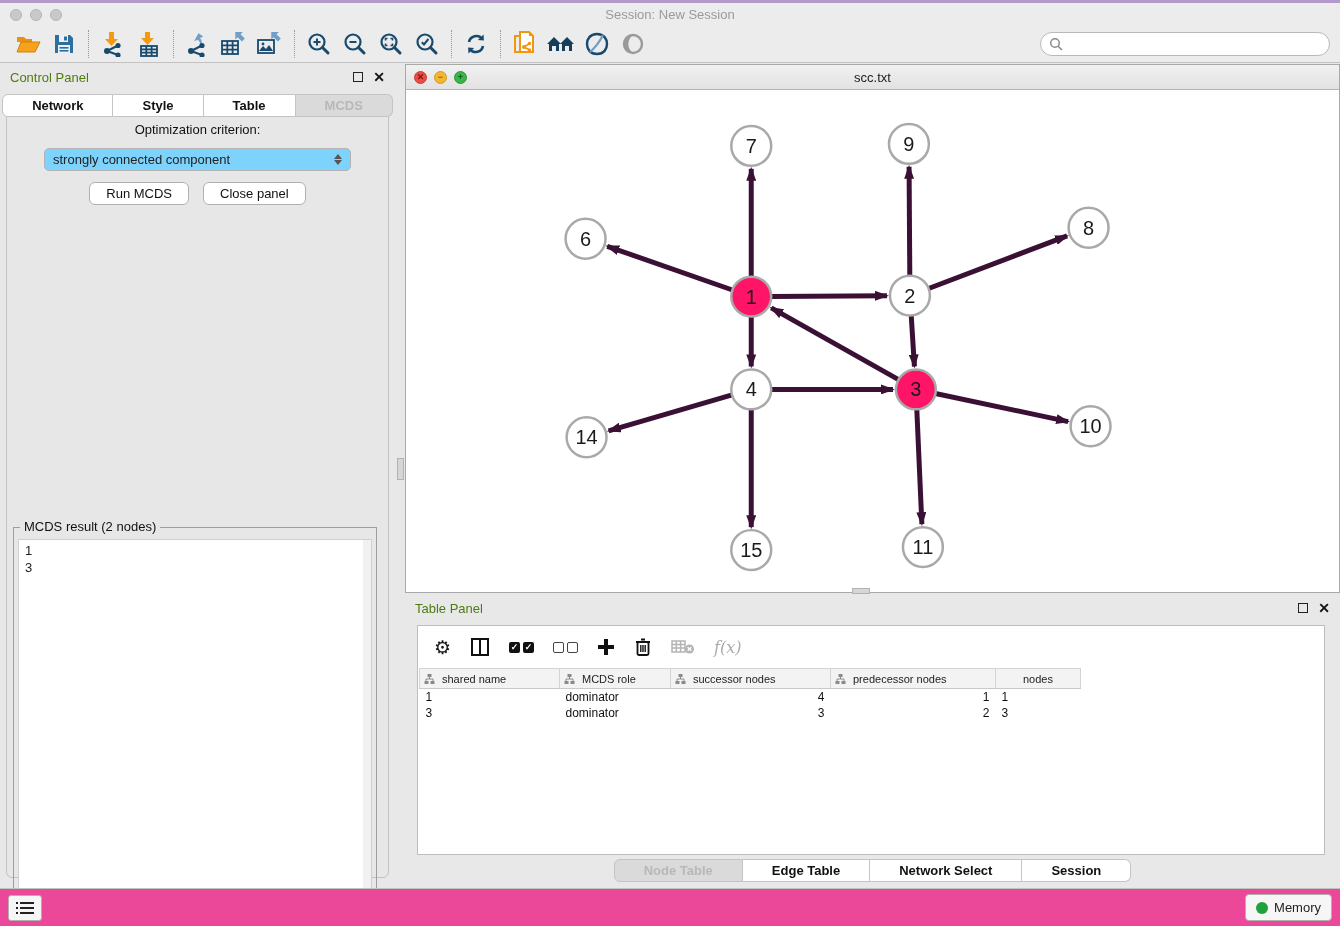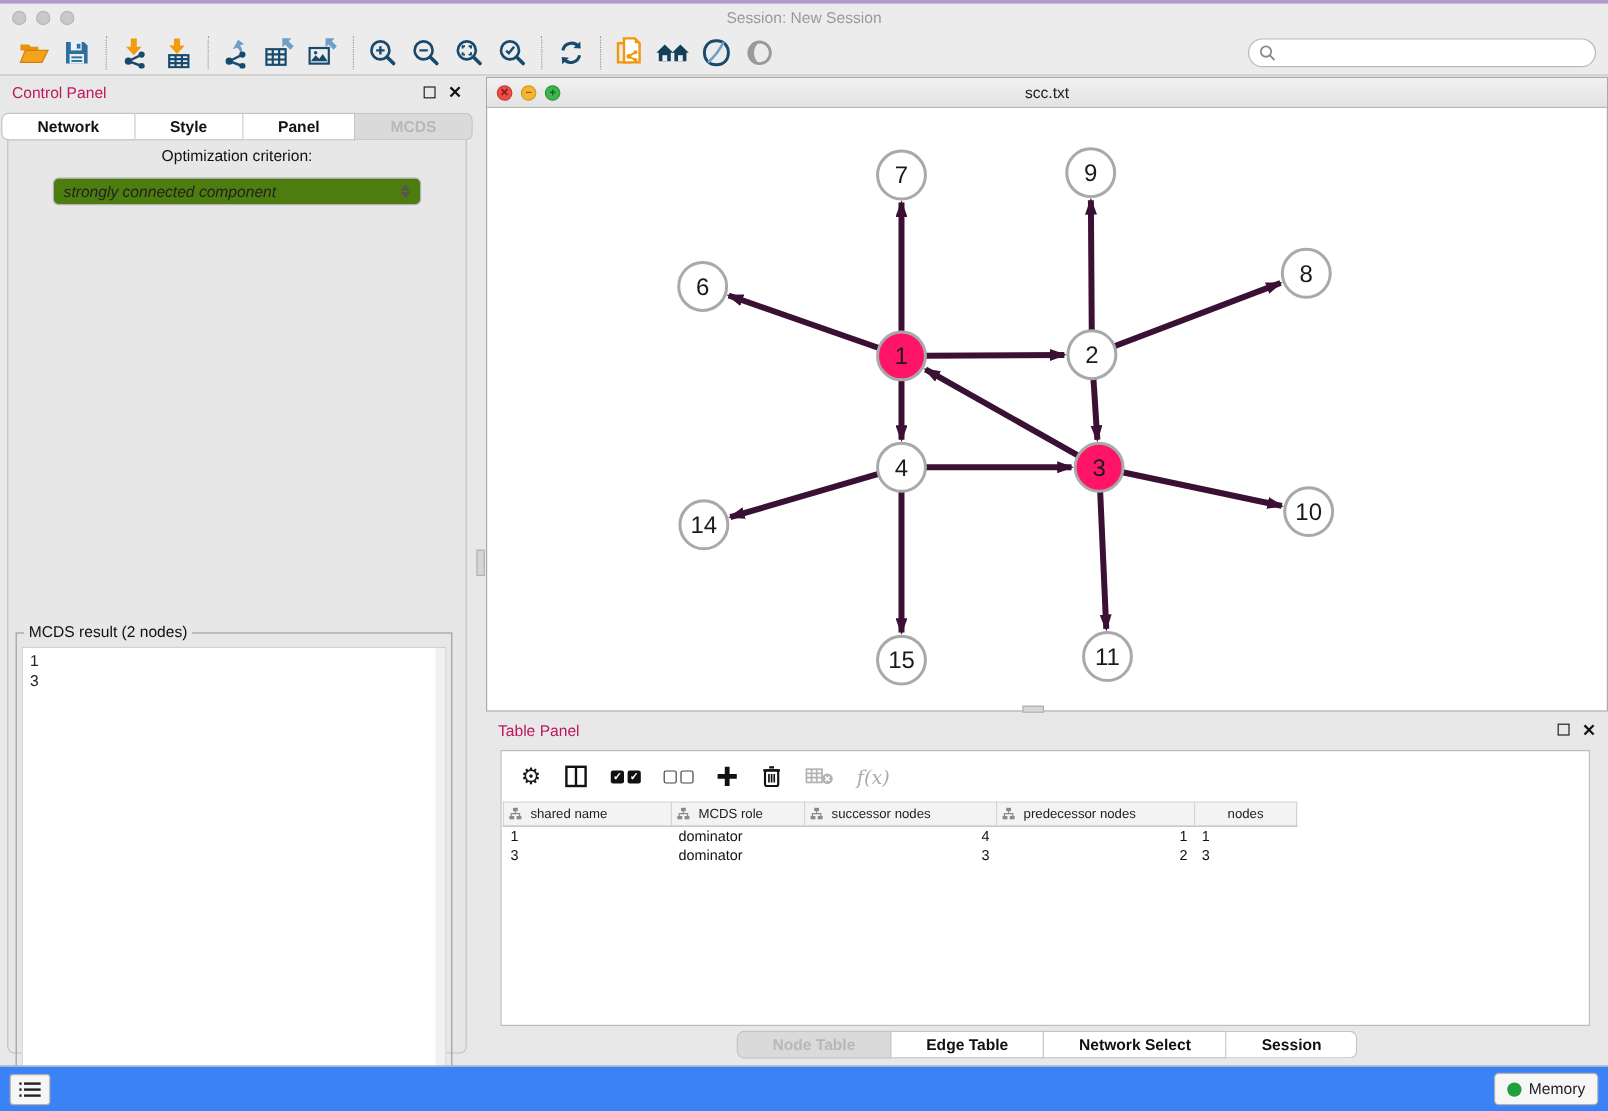--- a/index.html
+++ b/index.html
@@ -21,32 +21,32 @@
   
   .toolbar { position:absolute; top:26px; left:0; right:0; height:37px; background:#ececec; border-bottom:1px solid #c2c2c2; display:flex; align-items:center; padding:0 10px; }
   .tb-btn { width:36px; height:32px; display:flex; align-items:center; justify-content:center; }
   .tb-sep { width:1px; height:28px; border-left:1px dotted #999; margin:0 6px; }
   .searchbox { margin-left:auto; width:290px; height:24px; background:#fff; border:1px solid #b9b9b9; border-radius:13px; display:flex; align-items:center; padding-left:8px; gap:5px; }
   .searchbox input { border:none; outline:none; flex:1; font-size:13px; background:transparent; font-family:"Liberation Sans",sans-serif; }
 
   
   .control-panel { position:absolute; left:0; top:64px; width:395px; height:824px; background:#e8e8e8; }
   .panel-hdr { height:26px; display:flex; align-items:center; padding:0 10px; }
-  .panel-hdr .ttl { font-size:13px; color:#be185d; }
+  .panel-hdr .ttl { font-size:13px; color:#4d7c0f; }
   .panel-hdr .hdr-icons { margin-left:auto; display:flex; gap:10px; align-items:center; }
   .float-ic { width:10px; height:10px; border:1.6px solid #222; display:inline-block; }
   .close-ic { font-size:14px; font-weight:bold; color:#111; line-height:1; }
   .cp-tabs { position:relative; z-index:2; display:flex; justify-content:center; margin-top:4px; }
   .tab { padding:3px 29px; background:#fff; border:1px solid #c4c4c4; border-left:none; font-size:13px; font-weight:bold; color:#111; }
   .tab:first-child { border-left:1px solid #c4c4c4; border-radius:6px 0 0 6px; }
   .tab:last-child { border-radius:0 6px 6px 0; }
   .tab.selected { background:#dadada; color:#b8b8b8; }
   .cp-body { position:absolute; left:6px; right:6px; top:33px; bottom:10px; border:1px solid #c2c2c2; border-radius:6px; background:#e7e7e7; }
   .opt-label { text-align:center; margin-top:24px; font-size:13px; color:#111; }
-  .dropdown { width:307px; height:23px; margin:11px auto 0 auto; background:#4d7c0f; border:1px solid #b3b3b3; border-radius:5px; display:flex; align-items:center; padding:0 8px; font-size:13px;font-style:italic; }
+  .dropdown { width:307px; height:23px; margin:11px auto 0 auto; background:#7dd3fc; border:1px solid #b3b3b3; border-radius:5px; display:flex; align-items:center; padding:0 8px; font-size:13px; }
   .dd-arrows { margin-left:auto; display:flex; flex-direction:column; gap:1px; align-items:center; }
   .dd-arrows i { width:0; height:0; border-left:4px solid transparent; border-right:4px solid transparent; }
   .dd-up { border-bottom:5px solid #555; }
   .dd-dn { border-top:5px solid #555; }
   .cp-buttons { display:flex; justify-content:center; gap:14px; margin-top:11px; }
   .btn { background:#fff; border:1px solid #b0b0b0; border-radius:6px; padding:3px 16px; font-size:13px; color:#111; }
   .result-group { position:absolute; left:6px; right:11px; top:429px; height:378px; border:1px solid #9e9e9e; }
   .result-legend { position:absolute; top:-9px; left:6px; background:#e7e7e7; padding:0 4px; font-size:13px; color:#111; }
   .result-area { position:absolute; left:4px; right:4px; top:11px; bottom:4px; background:#fff; border:1px solid #d0d0d0; font-size:13px; padding:2px 0 0 6px; line-height:17px; }
   .result-scroll { position:absolute; top:0; right:0; bottom:0; width:8px; background:#f1f1f1; }
@@ -80,21 +80,21 @@
   .tp-table { border-collapse:collapse; margin-left:1px; }
   .tp-table th { height:20px; background:#f3f3f3; border:1px solid #d4d4d4; border-bottom:1px solid #c9c9c9; font-size:11px; font-weight:normal; color:#222; text-align:left; padding:0 4px; white-space:nowrap; }
   .tp-table th .hicon { display:inline-block; vertical-align:-1px; margin-right:7px; }
   .tp-table td { height:16px; font-size:12px; color:#111; padding:0 6px; white-space:nowrap; }
   .tp-table td.num { text-align:right; }
   .tp-table th.center { text-align:center; }
   .c1{width:140px;} .c2{width:111px;} .c3{width:160px;} .c4{width:165px;} .c5{width:85px;}
   .tp-tabs { position:absolute; bottom:6px; left:0; right:0; display:flex; justify-content:center; }
 
   
-  .statusbar { position:absolute; left:0; right:0; bottom:0; height:38px; background:#3b82f6; border-top:1px solid #c2c2c2; }
+  .statusbar { position:absolute; left:0; right:0; bottom:0; height:38px; background:#ec4899; border-top:1px solid #c2c2c2; }
   .list-btn { position:absolute; left:8px; top:6px; width:34px; height:26px; background:#f6f6f6; border:1px solid #b0b0b0; border-radius:3px; display:flex; align-items:center; justify-content:center; }
   .mem-btn { position:absolute; right:8px; top:5px; height:27px; background:#f6f6f6; border:1px solid #b0b0b0; border-radius:4px; display:flex; align-items:center; gap:6px; padding:0 10px; font-size:13px; }
   .mem-dot { width:12px; height:12px; border-radius:50%; background:#1fa23c; }
 </style>
 </head>
 <body>
 
 <div class="frame-top"></div>
 
 <div class="titlebar">
@@ -252,31 +252,35 @@
   <div class="panel-hdr">
     <span class="ttl">Control Panel</span>
     <span class="hdr-icons">
       <span class="float-ic"></span>
       <span class="close-ic">✕</span>
     </span>
   </div>
   <div class="cp-tabs">
     <span class="tab">Network</span>
     <span class="tab">Style</span>
-    <span class="tab">Panel</span>
+    <span class="tab">Table</span>
     <span class="tab selected">MCDS</span>
   </div>
   <div class="cp-body">
     <div class="opt-label">Optimization criterion:</div>
     <div class="dropdown">
       <span>strongly connected component</span>
       <span class="dd-arrows">
           <i class="dd-up"></i>
           <i class="dd-dn"></i>
         </span>
+    </div>
+    <div class="cp-buttons">
+      <button class="btn">Run MCDS</button>
+      <button class="btn">Close panel</button>
     </div>
     <div class="result-group">
       <span class="result-legend">MCDS result (2 nodes)</span>
       <div class="result-area" id="result-lines">
         <div class="result-scroll"></div>
       <div>1</div>
           <div>3</div>
         </div>
     </div>
   </div>

